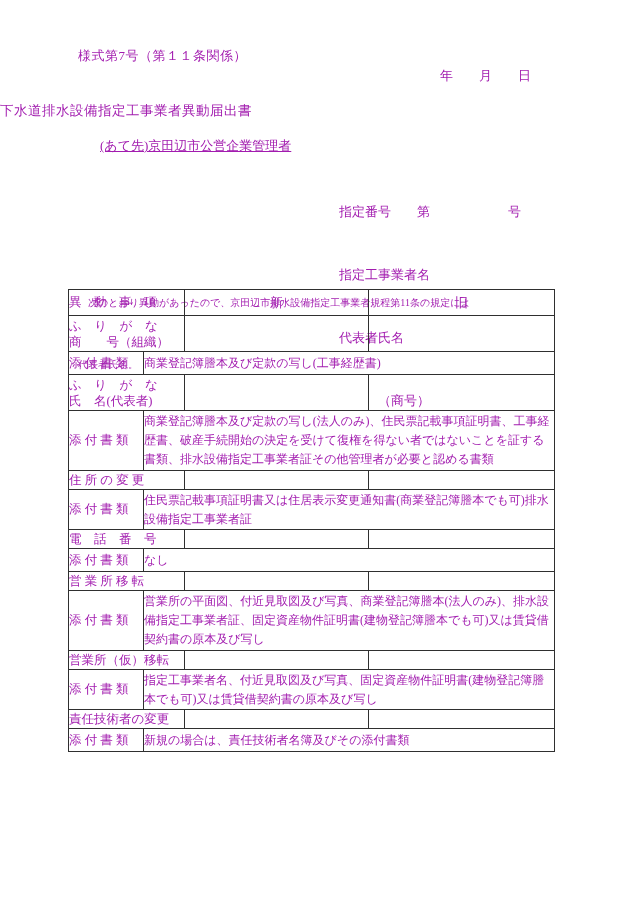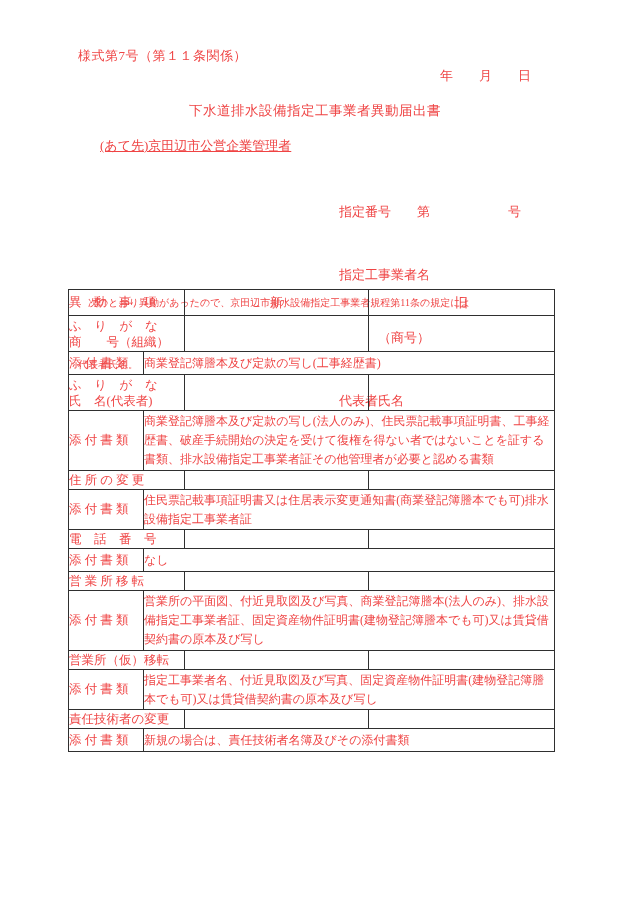--- a/index.html
+++ b/index.html
@@ -6,41 +6,41 @@
     margin: 0;
     padding: 0;
     background: #ffffff;
   }
   .page {
     position: relative;
     width: 630px;
     height: 903px;
     background: #ffffff;
     font-family: "Liberation Serif", "DejaVu Serif", serif;
-    color: #ef4444;
+    color: #a21caf;
     font-size: 13px;
     overflow: hidden;
   }
   .form-no {
     position: absolute;
     left: 78px;
     top: 47px;
     letter-spacing: 0.5px;
   }
   .date-line {
     position: absolute;
     left: 440px;
     top: 67px;
   }
   .doc-title {
     position: absolute;
     left: 0;
     top: 102px;
     width: 630px;
-    text-align: center;
+    text-align: left;
     font-size: 13.5px;
     letter-spacing: 0.5px;
   }
   .addressee {
     position: absolute;
     left: 100px;
     top: 137px;
     text-decoration: underline;
   }
   .header-fields {
@@ -107,22 +107,22 @@
 
   <div class="date-line">年　　月　　日</div>
 
   <div class="doc-title">下水道排水設備指定工事業者異動届出書</div>
 
   <div class="addressee">(あて先)京田辺市公営企業管理者</div>
 
   <div class="header-fields">
     <div>指定番号　　第　　　　　　号</div>
     <div>指定工事業者名</div>
+    <div>代表者氏名</div>
     <div>　　　（商号）</div>
-    <div>代表者氏名</div>
   </div>
 
   <div class="body-par">
     <div>　次のとおり異動があったので、京田辺市排水設備指定工事業者規程第11条の規定によ</div>
     <div>代表者氏名。</div>
   </div>
 
   <table class="notif">
     <colgroup>
       <col style="width:75px">

